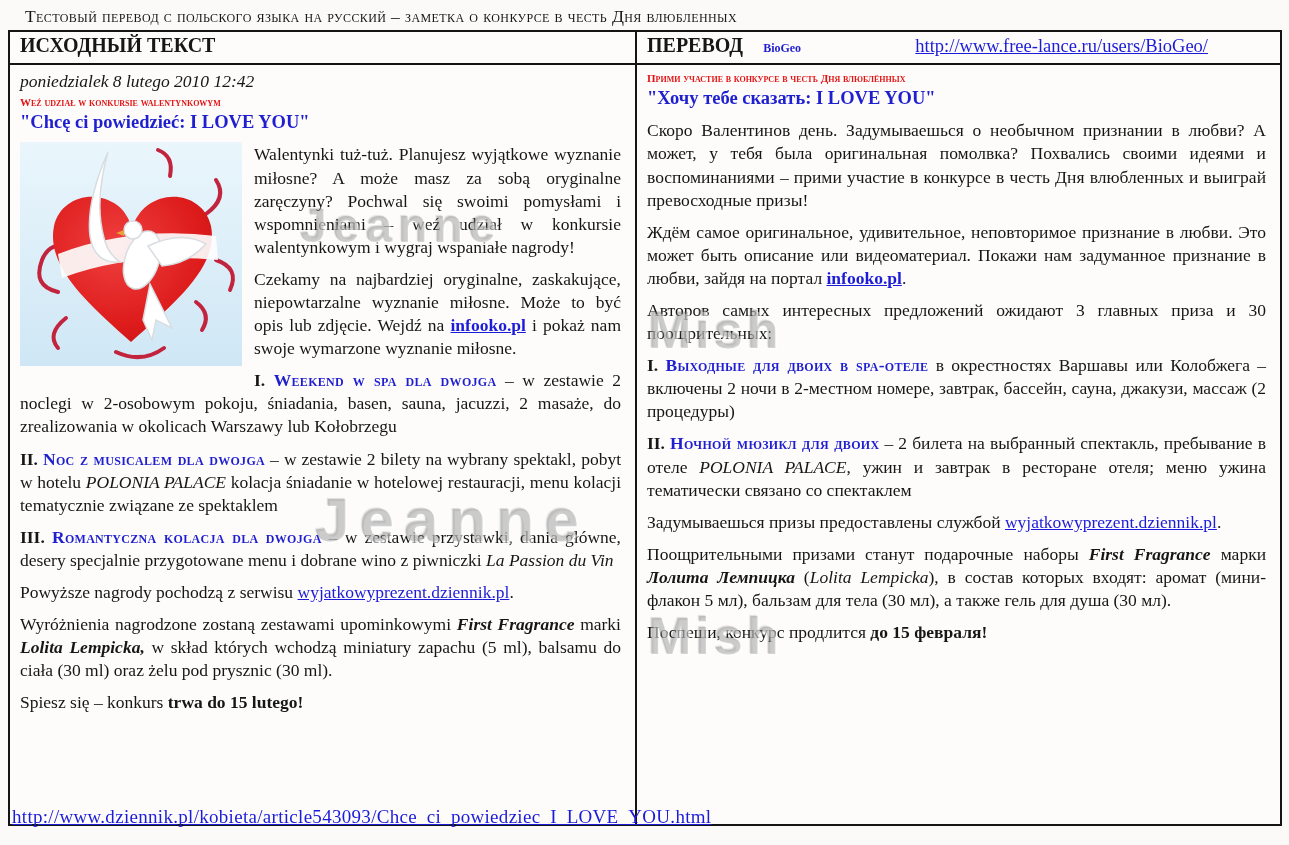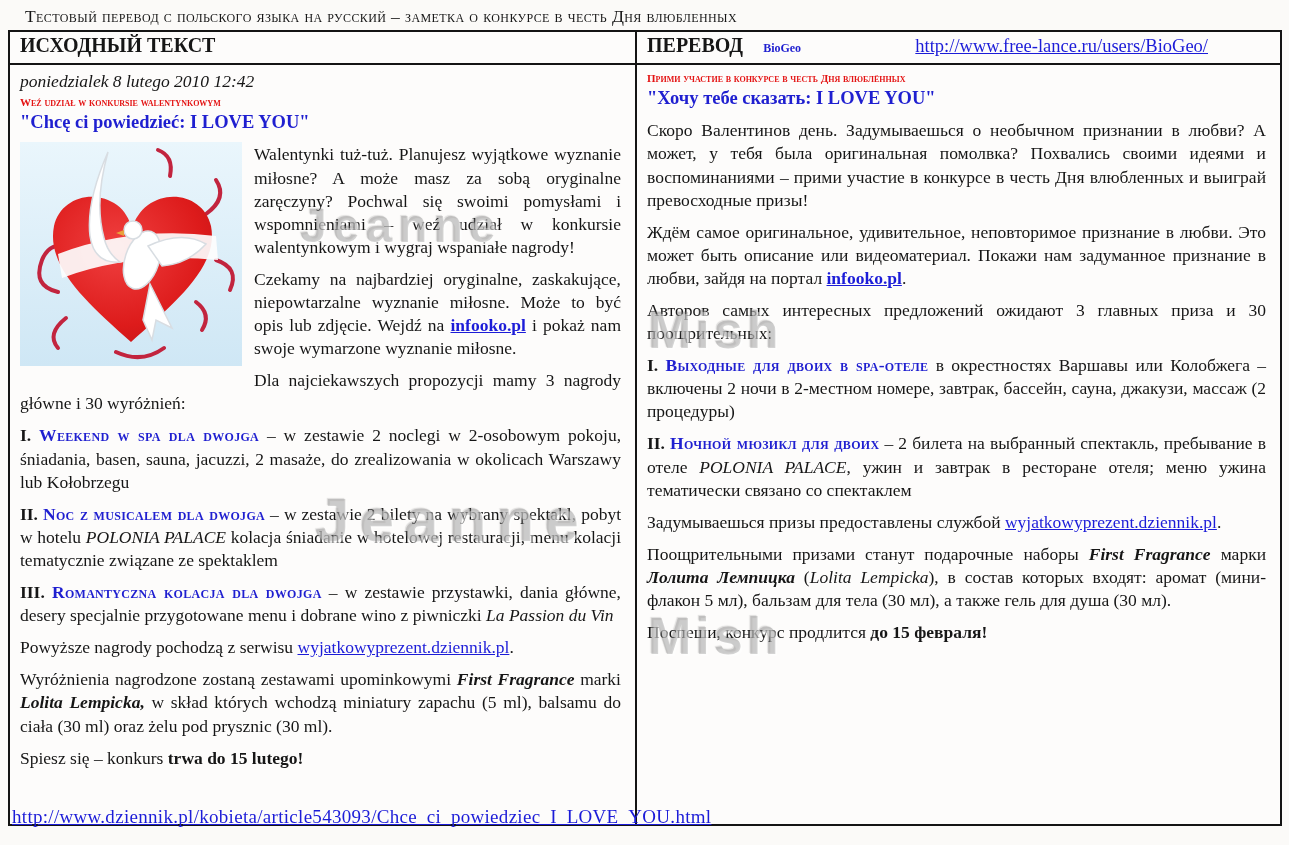--- a/index.html
+++ b/index.html
@@ -151,21 +151,20 @@
           <circle cx="113" cy="88" r="9"></circle>
           <path d="M128,104 q34,-16 58,-2 q-18,20 -44,22 Z"></path>
           <path d="M130,142 l22,44 l-16,-8 l-4,20 l-9,-20 Z"></path>
         </g>
         <path d="M104,88 l-8,3 l8,3 Z" fill="#e8a23c" stroke="none"></path>
       </svg>
     </div>
 
     <p class="para"><span>Walentynki tuż-tuż. Planujesz wyjątkowe wyznanie miłosne? A może masz za sobą oryginalne zaręczyny? Pochwal się swoimi pomysłami i wspomnieniami – weź udział w konkursie walentynkowym i wygraj wspaniałe nagrody!</span></p>
     <p class="para"><span>Czekamy na najbardziej oryginalne, zaskakujące, niepowtarzalne wyznanie miłosne. Może to być opis lub zdjęcie. Wejdź na </span><span class="seg-linkb">infooko.pl</span><span> i pokaż nam swoje wymarzone wyznanie miłosne.</span></p>
-    <p class="para"><span>Dla najciekawszych propozycji mamy 3 nagrody główne i 30 wyróżnień:</span></p>
     <p class="para"><span class="seg-num">I. </span><span class="seg-prize">Weekend w spa dla dwojga</span><span> – w zestawie 2 noclegi w 2-osobowym pokoju, śniadania, basen, sauna, jacuzzi, 2 masaże, do zrealizowania w okolicach Warszawy lub Kołobrzegu</span></p>
     <p class="para"><span class="seg-num">II. </span><span class="seg-prize">Noc z musicalem dla dwojga</span><span> – w zestawie 2 bilety na wybrany spektakl, pobyt w hotelu </span><span class="seg-i">POLONIA PALACE</span><span> kolacja śniadanie w hotelowej restauracji, menu kolacji tematycznie związane ze spektaklem</span></p>
     <p class="para"><span class="seg-num">III. </span><span class="seg-prize">Romantyczna kolacja dla dwojga</span><span> – w zestawie przystawki, dania główne, desery specjalnie przygotowane menu i dobrane wino z piwniczki </span><span class="seg-i">La Passion du Vin</span></p>
     <p class="para"><span>Powyższe nagrody pochodzą z serwisu </span><span class="seg-link">wyjatkowyprezent.dziennik.pl</span><span>.</span></p>
     <p class="para"><span>Wyróżnienia nagrodzone zostaną zestawami upominkowymi </span><span class="seg-bi">First Fragrance</span><span> marki </span><span class="seg-bi">Lolita Lempicka,</span><span> w skład których wchodzą miniatury zapachu (5 ml), balsamu do ciała (30 ml) oraz żelu pod prysznic (30 ml).</span></p>
     <p class="para"><span>Spiesz się – konkurs </span><span class="seg-b">trwa do 15 lutego!</span></p>
   </div>
 
   <div class="cell body">
     <p class="red-h">Прими участие в конкурсе в честь Дня влюблённых</p>

